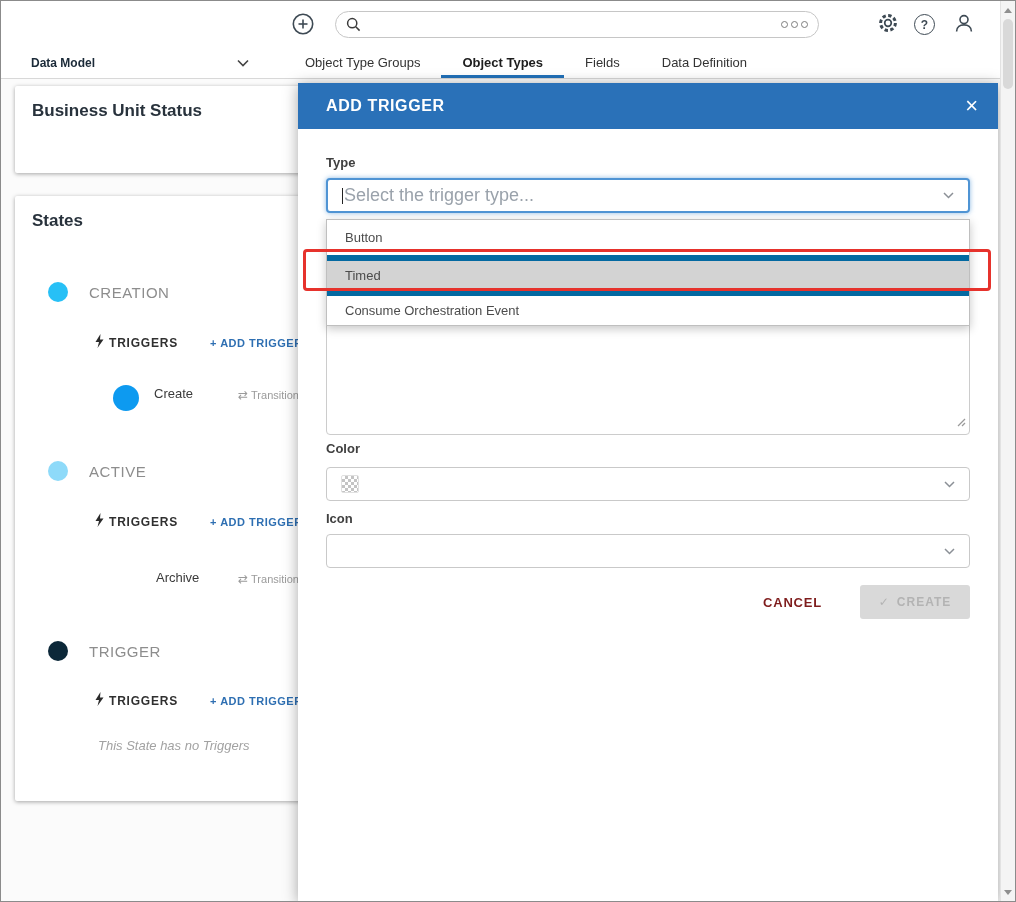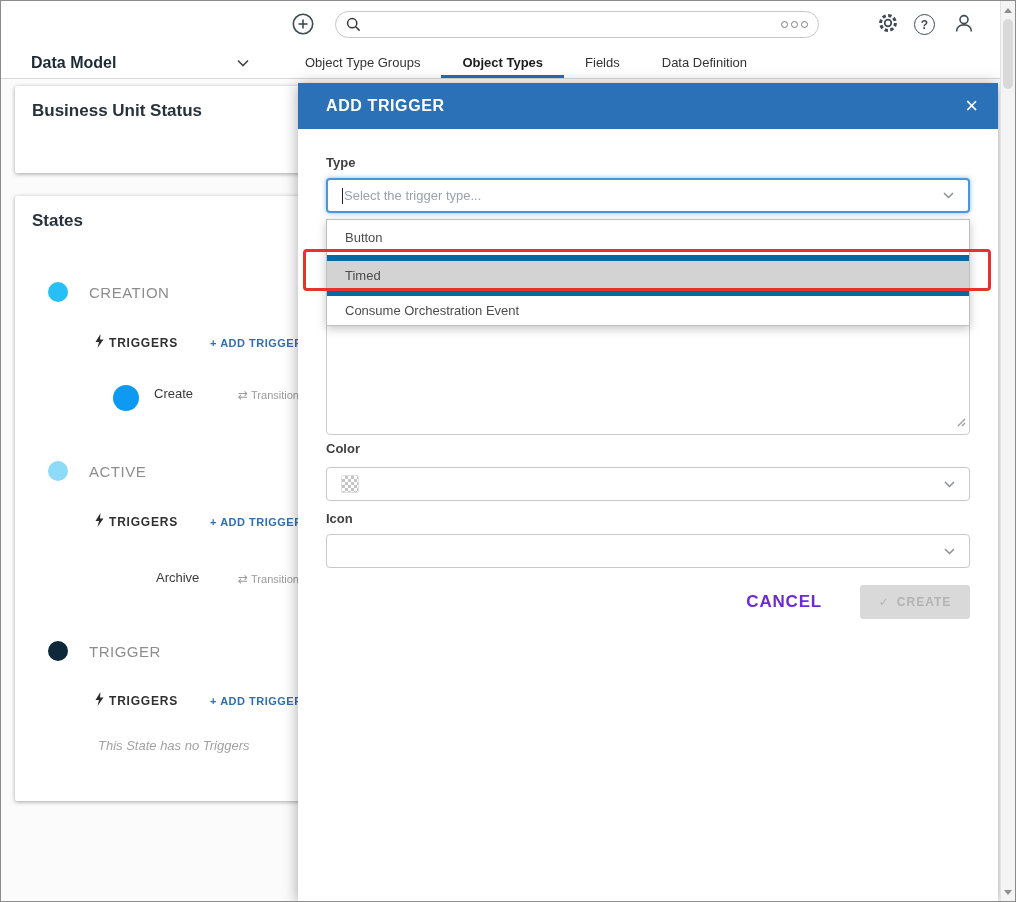--- a/index.html
+++ b/index.html
@@ -12,21 +12,21 @@
 .search-box{position:absolute;left:334px;top:10px;width:484px;height:27px;border:1px solid #c6c6c6;border-radius:14px;background:#fff;display:flex;align-items:center;padding:0 10px}
 .search-box .mag{margin-right:8px;display:flex}
 .overflow-dots{margin-left:auto;display:flex;gap:3px;cursor:pointer}
 .overflow-dots i{width:7px;height:7px;border:1.4px solid #7d7d7d;border-radius:50%;display:block}
 .tb-icon{position:absolute;top:12px;width:23px;height:23px;cursor:pointer;display:flex;align-items:center;justify-content:center}
 .help-circle{width:21px;height:21px;border:1.7px solid #3e4a54;border-radius:50%;display:flex;align-items:center;justify-content:center;font-size:12px;font-weight:bold;color:#3e4a54}
 
 
 .navbar{position:absolute;top:46px;left:0;right:15px;height:32px;background:#fff;border-bottom:1px solid #d8d8d8;display:flex;align-items:stretch;z-index:3}
 .nav-left{width:270px;display:flex;align-items:center;cursor:pointer}
-.nav-left .lbl{margin-left:30px;font-size:16px;font-weight:bold;color:#1b2a38}
+.nav-left .lbl{margin-left:30px;font-size:12px;font-weight:bold;color:#1b2a38}
 .nav-left .chev{margin-left:auto;margin-right:22px;display:flex}
 .tabs{display:flex;margin-left:13px}
 .tab{padding:3px 21px 0 21px;display:flex;align-items:center;font-size:13px;color:#333;cursor:pointer;border-bottom:3px solid transparent}
 .tab.active{color:#1d1d1d;font-weight:bold;border-bottom-color:#2170b8}
 
 
 .content{position:absolute;top:78px;left:0;right:15px;bottom:0;background:#fbfbfb;z-index:1}
 .card{position:absolute;left:14px;background:#fff;box-shadow:0 1px 4px rgba(0,0,0,.35);border-radius:2px}
 .card.c1{top:7px;width:608px;height:87px}
 .card.c2{top:117px;width:608px;height:605px}
@@ -44,37 +44,37 @@
 
 
 .modal{position:absolute;left:297px;top:82px;width:700px;bottom:0;background:#fff;box-shadow:0 2px 14px rgba(0,0,0,.35);z-index:10}
 .modal-header{height:46px;display:flex;align-items:center;padding:0 20px 0 28px;background:#2a71b8}
 .modal-title{color:#fff;font-size:16px;font-weight:bold;letter-spacing:.6px}
 .modal-close{margin-left:auto;color:#fff;font-size:22px;cursor:pointer;line-height:1}
 .fld-label{position:absolute;left:28px;font-size:13px;font-weight:bold;color:#404040}
 .select{position:absolute;left:28px;width:644px;height:35px;border:1px solid #c9c9c9;border-radius:4px;background:#fff;display:flex;align-items:center;padding:0 14px;cursor:pointer}
 .select .chev{margin-left:auto;display:flex}
 .select.focused{border:2px solid #4f94d4;box-shadow:0 0 5px rgba(79,148,212,.65)}
-.placeholder{font-size:13px;color:#9aa2ab}
+.placeholder{font-size:18px;color:#9aa2ab}
 .caret{width:1px;height:16px;background:#222;margin-right:1px}
 .sel-type{top:95px}
 .dropdown{position:absolute;left:28px;top:136px;width:644px;background:#fff;border:1px solid #bfbfbf;box-shadow:0 3px 9px rgba(0,0,0,.22);z-index:5}
 .option{height:35px;display:flex;align-items:center;padding:0 18px;font-size:13px;color:#4c4c4c;cursor:pointer;background:#fff}
 .option+.option{border-top:6px solid #0369a1}
 .option.selected{background:#d3d3d3}
 .annotation{position:absolute;left:5px;top:166px;width:688px;height:42px;border:3px solid #e6322c;border-radius:4px;z-index:8;pointer-events:none}
 .desc-area{position:absolute;left:28px;top:140px;width:644px;height:212px;border:1px solid #ccc;border-radius:4px;background:#fff;z-index:1}
 .resize-grip{position:absolute;right:3px;bottom:3px}
 .lbl-color{top:358px}
 .sel-color{top:384px;height:34px}
 .lbl-icon{top:428px}
 .sel-icon{top:451px;height:34px}
 .swatch{width:18px;height:18px;border-radius:2px;border:1px solid #e0e0e0;background-image:linear-gradient(45deg,#c4c4c4 25%,transparent 25%,transparent 75%,#c4c4c4 75%),linear-gradient(45deg,#c4c4c4 25%,transparent 25%,transparent 75%,#c4c4c4 75%);background-size:6px 6px;background-position:0 0,3px 3px}
 .modal-actions{position:absolute;left:28px;top:502px;width:644px;display:flex;align-items:center;justify-content:flex-end}
-.cancel-btn{font-size:17px;font-weight:bold;color:#6d28d9;letter-spacing:.8px;cursor:pointer;margin-right:38px}
+.cancel-btn{font-size:13px;font-weight:bold;color:#7f1d1d;letter-spacing:.8px;cursor:pointer;margin-right:38px}
 .create-btn{width:110px;height:34px;background:#d9d9d9;border-radius:3px;display:flex;align-items:center;justify-content:center;gap:7px;font-size:12px;font-weight:bold;color:#b3b3b3;letter-spacing:1px;cursor:default}
 
 
 .scrollbar{position:absolute;top:0;right:0;bottom:0;width:15px;background:#f4f4f4;border-left:1px solid #e2e2e2;z-index:30}
 .sb-arrow{position:absolute;left:0;width:14px;height:14px;display:flex;align-items:center;justify-content:center;cursor:pointer}
 .sb-arrow.up{top:2px}
 .sb-arrow.down{bottom:2px}
 .sb-arrow i{width:0;height:0;border-left:4px solid transparent;border-right:4px solid transparent;display:block}
 .sb-arrow.up i{border-bottom:5px solid #8f8f8f}
 .sb-arrow.down i{border-top:5px solid #8f8f8f}

